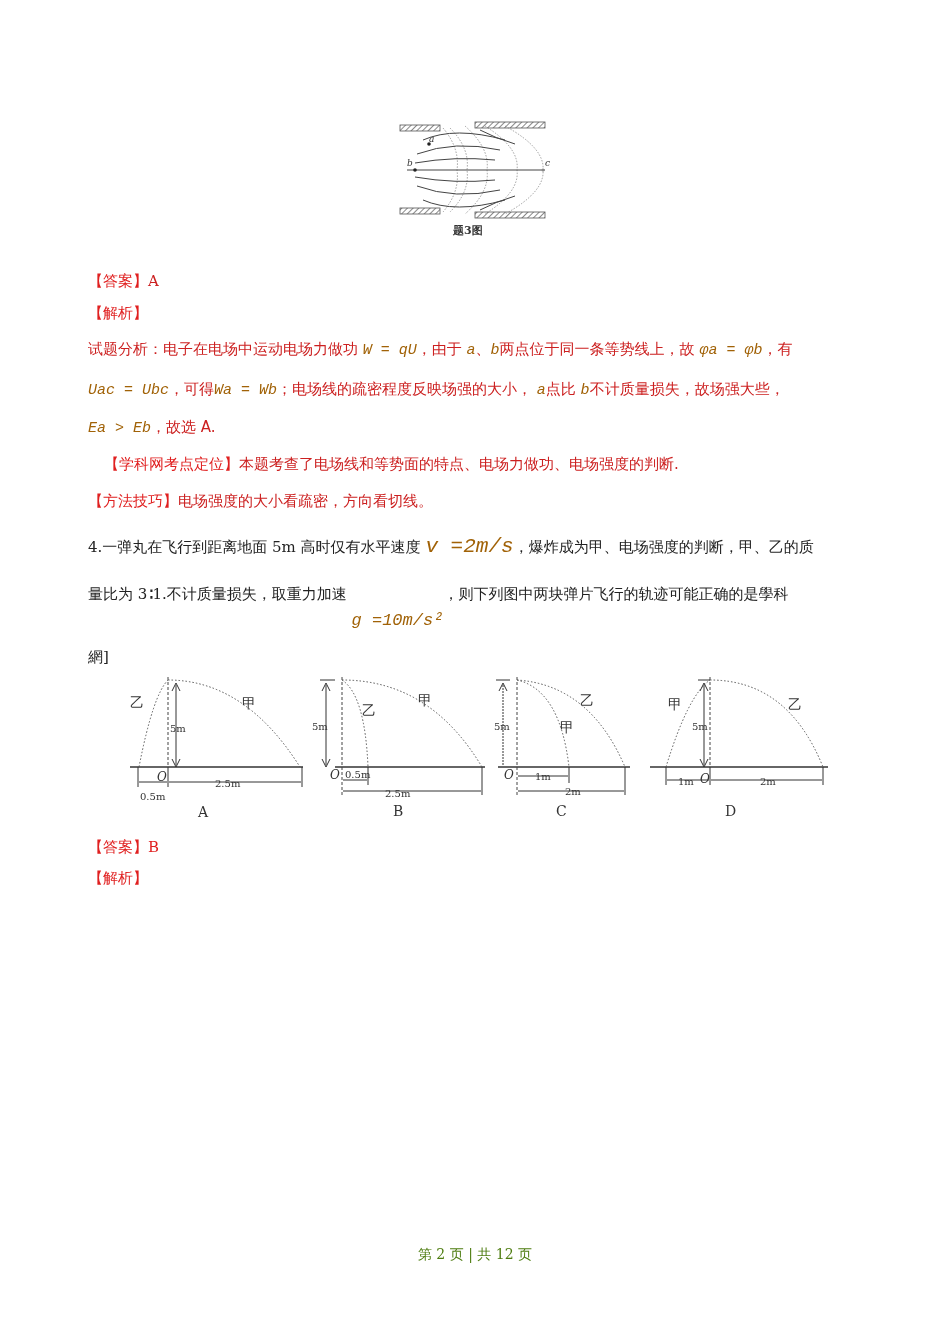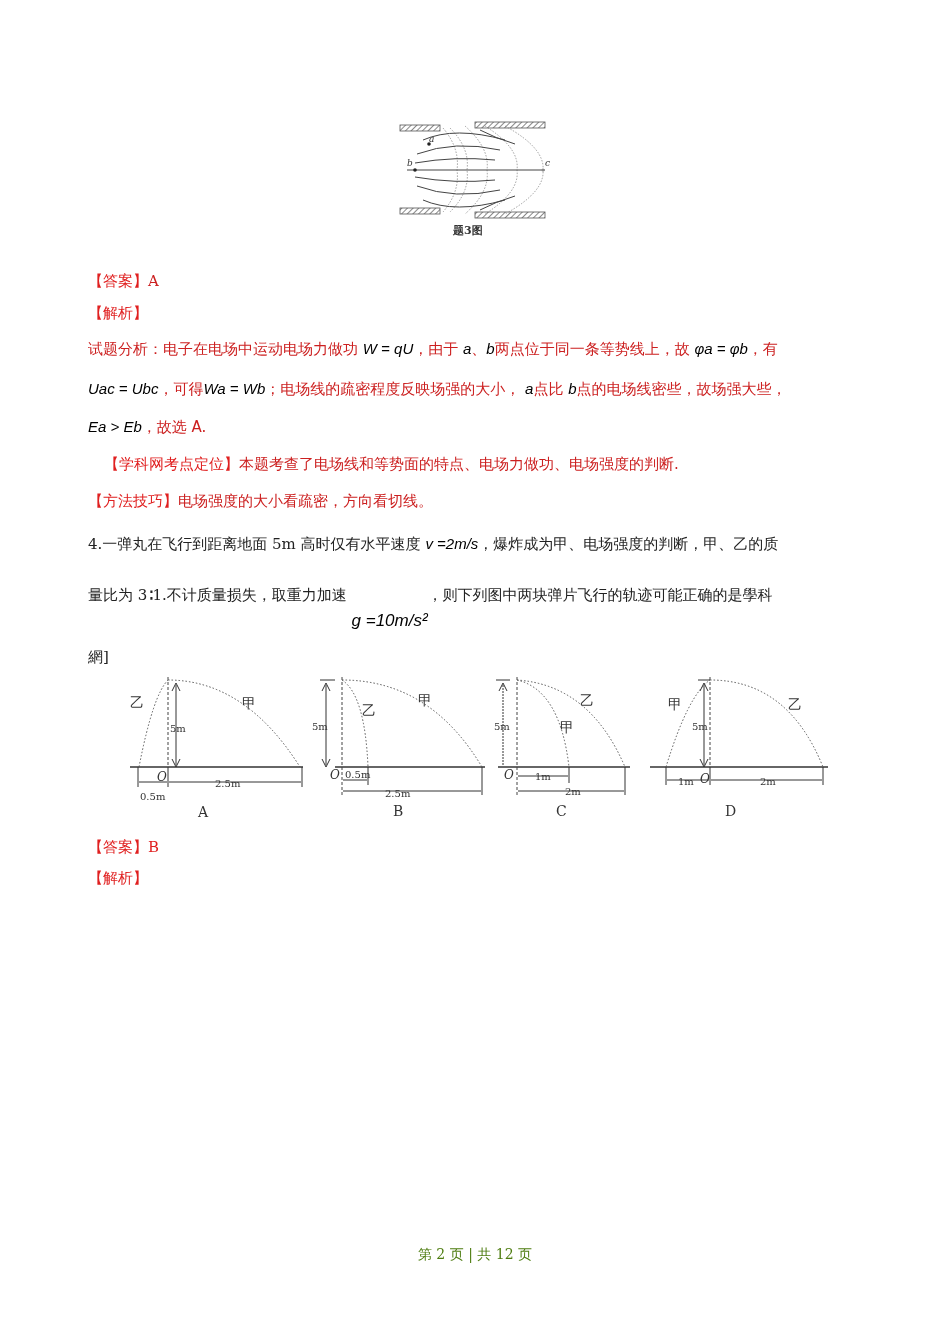--- a/index.html
+++ b/index.html
@@ -3,21 +3,21 @@
 <meta charset="utf-8">
 <style>
   html, body { margin:0; padding:0; background:#ffffff; }
   body { width:950px; height:1344px; position:relative; overflow:hidden;
          font-family:"DejaVu Serif", serif; color:#222; }
   .abs { position:absolute; }
   .red { color:#cc2020; }
   .redbright { color:#e02020; }
   .sans { font-family:"DejaVu Sans", sans-serif; }
   .line { font-size:15px; white-space:nowrap; }
-  .math { font-family:Liberation Sans, sans-serif; font-style:italic; color:#000000; }
+  .math { font-family:Liberation Mono, monospace; font-style:italic; color:#a16207; }
   .q { font-family:"DejaVu Serif", serif; font-size:15px; color:#222; white-space:nowrap; }
   .footer { font-size:14px; color:#4d7c0f; }
   svg text { font-family:"DejaVu Serif", serif; }
 </style>
 </head>
 <body>
 
 <div class="abs" style="left:395px;top:118px;width:160px;height:122px;">
   <svg width="160" height="122" viewBox="0 0 160 122">
     <defs>
@@ -68,38 +68,38 @@
 <div class="abs line red sans" style="left:88px;top:340px;">
   <span>试题分析：电子在电场中运动电场力做功</span>
   <span class="math">W = qU</span><span>，由于</span>
   <span class="math">a</span><span>、</span><span class="math">b</span><span>两点位于同一条等势线上，故</span>
   <span class="math">φa = φb</span><span>，有</span>
 </div>
 
 <div class="abs line red sans" style="left:88px;top:380px;">
   <span class="math">Uac = Ubc</span><span>，可得</span><span class="math">Wa = Wb</span><span>；电场线的疏密程度反映场强的大小，</span>
   <span class="math">a</span><span>点比</span>
-  <span class="math">b</span><span>点的电场线密些，故场强大些，</span>
+  <span class="math">b</span><span>不计质量损失，故场强大些，</span>
 </div>
 
 <div class="abs line red sans" style="left:88px;top:418px;">
   <span class="math">Ea &gt; Eb</span><span>，故选 A.</span>
 </div>
 
 <div class="abs line redbright sans" style="left:104px;top:455px;">
   <span>【学科网考点定位】</span><span class="red">本题考查了电场线和等势面的特点、电场力做功、电场强度的判断.</span>
 </div>
 
 <div class="abs line redbright sans" style="left:88px;top:492px;">
   <span>【方法技巧】</span><span class="red">电场强度的大小看疏密，方向看切线。</span>
 </div>
 
 <div class="abs q" style="left:88px;top:535px;">
   <span>4.一弹丸在飞行到距离地面 5m 高时仅有水平速度</span>
-  <span class="math" style="font-size:15px;">v =2m/s</span><span>，爆炸成为甲、电场强度的判断，甲、乙的质</span>
+  <span class="math" style="font-size:21px;">v =2m/s</span><span>，爆炸成为甲、电场强度的判断，甲、乙的质</span>
 </div>
 <div class="abs q" style="left:88px;top:585px;">
   <span>量比为 3∶1.不计质量损失，取重力加速</span>
   <span class="math" style="font-size:17px;position:relative;top:26px;">g =10m/s²</span><span>，则下列图中两块弹片飞行的轨迹可能正确的是學科</span>
 </div>
 <div class="abs q" style="left:88px;top:648px;">網]</div>
 
 <svg class="abs" style="left:125px;top:675px;" width="185" height="150">
   <line x1="5" y1="92" x2="178" y2="92" stroke="#333" stroke-width="1.5"></line>
   <line x1="43" y1="2" x2="43" y2="92" stroke="#444" stroke-dasharray="3,2"></line>

